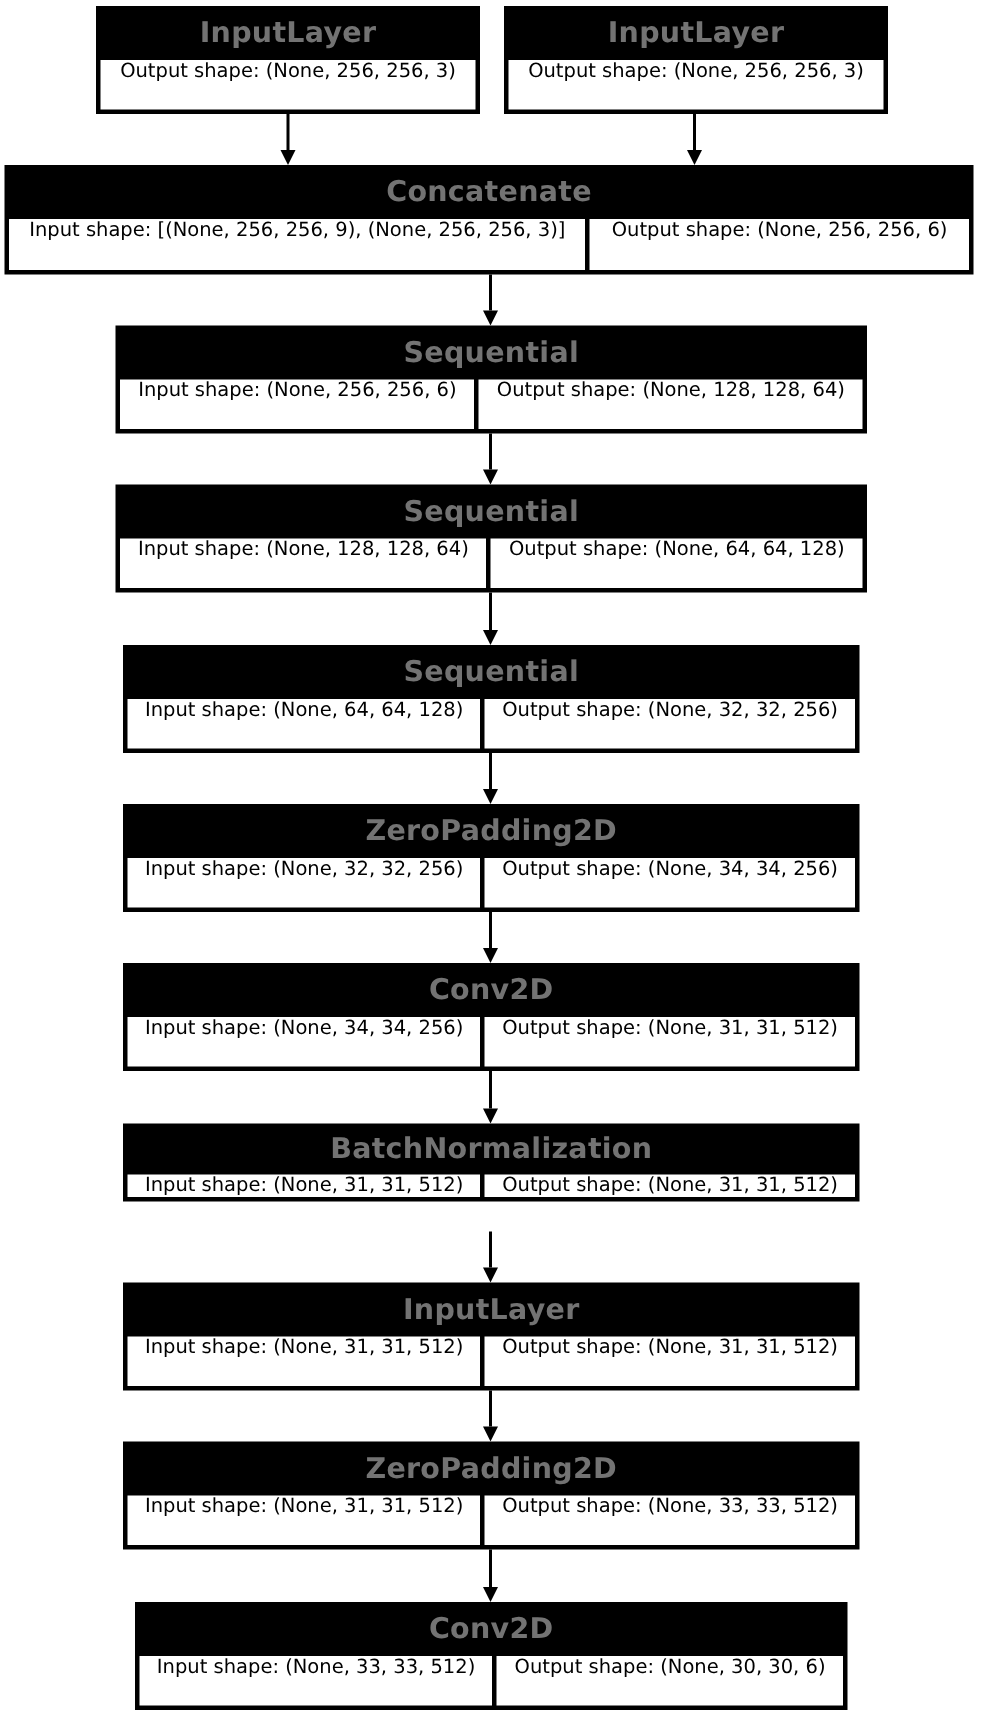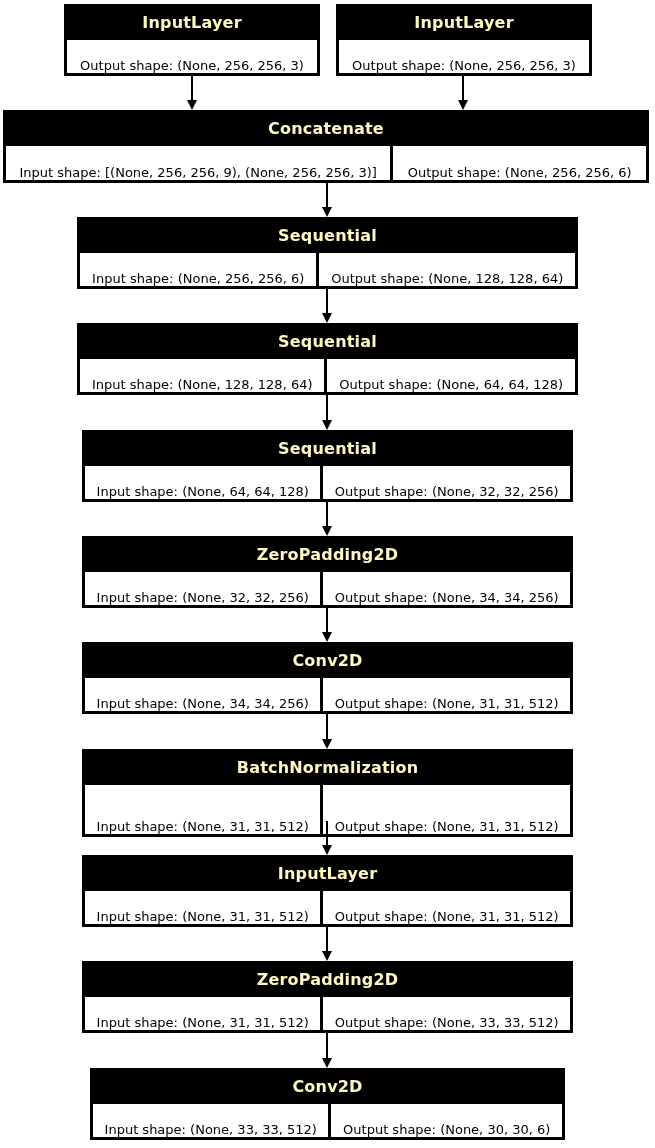--- a/index.html
+++ b/index.html
@@ -20,37 +20,37 @@
     background: #000000;
     display: flex;
     flex-direction: column;
     box-sizing: border-box;
   }
   .node-title {
     height: 36px;
     display: flex;
     align-items: center;
     justify-content: center;
-    color: #fef9c3;
+    color: #737373;
     font-weight: bold;
-    font-size: 16px;
+    font-size: 19px;
     letter-spacing: 0.2px;
   }
   .node-cells {
     display: flex;
     gap: 3px;
     padding: 0 3px 3px 3px;
     flex: 1;
   }
   .cell {
     background: #ffffff;
     color: #000000;
     flex: 1 1 auto;
     display: flex;
-    align-items: flex-end;
+    align-items: flex-start;
     justify-content: center;
     font-size: 13px;
     white-space: nowrap;
     padding: 0 16px;
     overflow: hidden;
   }
   .cell b { font-weight: normal; }
   .arrow {
     position: absolute;
     width: 12px;
@@ -198,21 +198,21 @@
         <span>Output shape:</span>&nbsp;<b>(None, 31, 31, 512)</b>
       </div>
     </div>
   </div>
 
   <div class="arrow" style="top:714px; height:35px; left:321px;">
     <div class="shaft"></div>
     <div class="head"></div>
   </div>
 
-  <div class="node" style="top:749px; left:82px; width:491px; height:88px;">
+  <div class="node" style="top:749px; left:82px; width:491px; height:52px;">
     <div class="node-title">BatchNormalization</div>
     <div class="node-cells">
       <div class="cell">
         <span>Input shape:</span>&nbsp;<b>(None, 31, 31, 512)</b>
       </div>
       <div class="cell">
         <span>Output shape:</span>&nbsp;<b>(None, 31, 31, 512)</b>
       </div>
     </div>
   </div>

